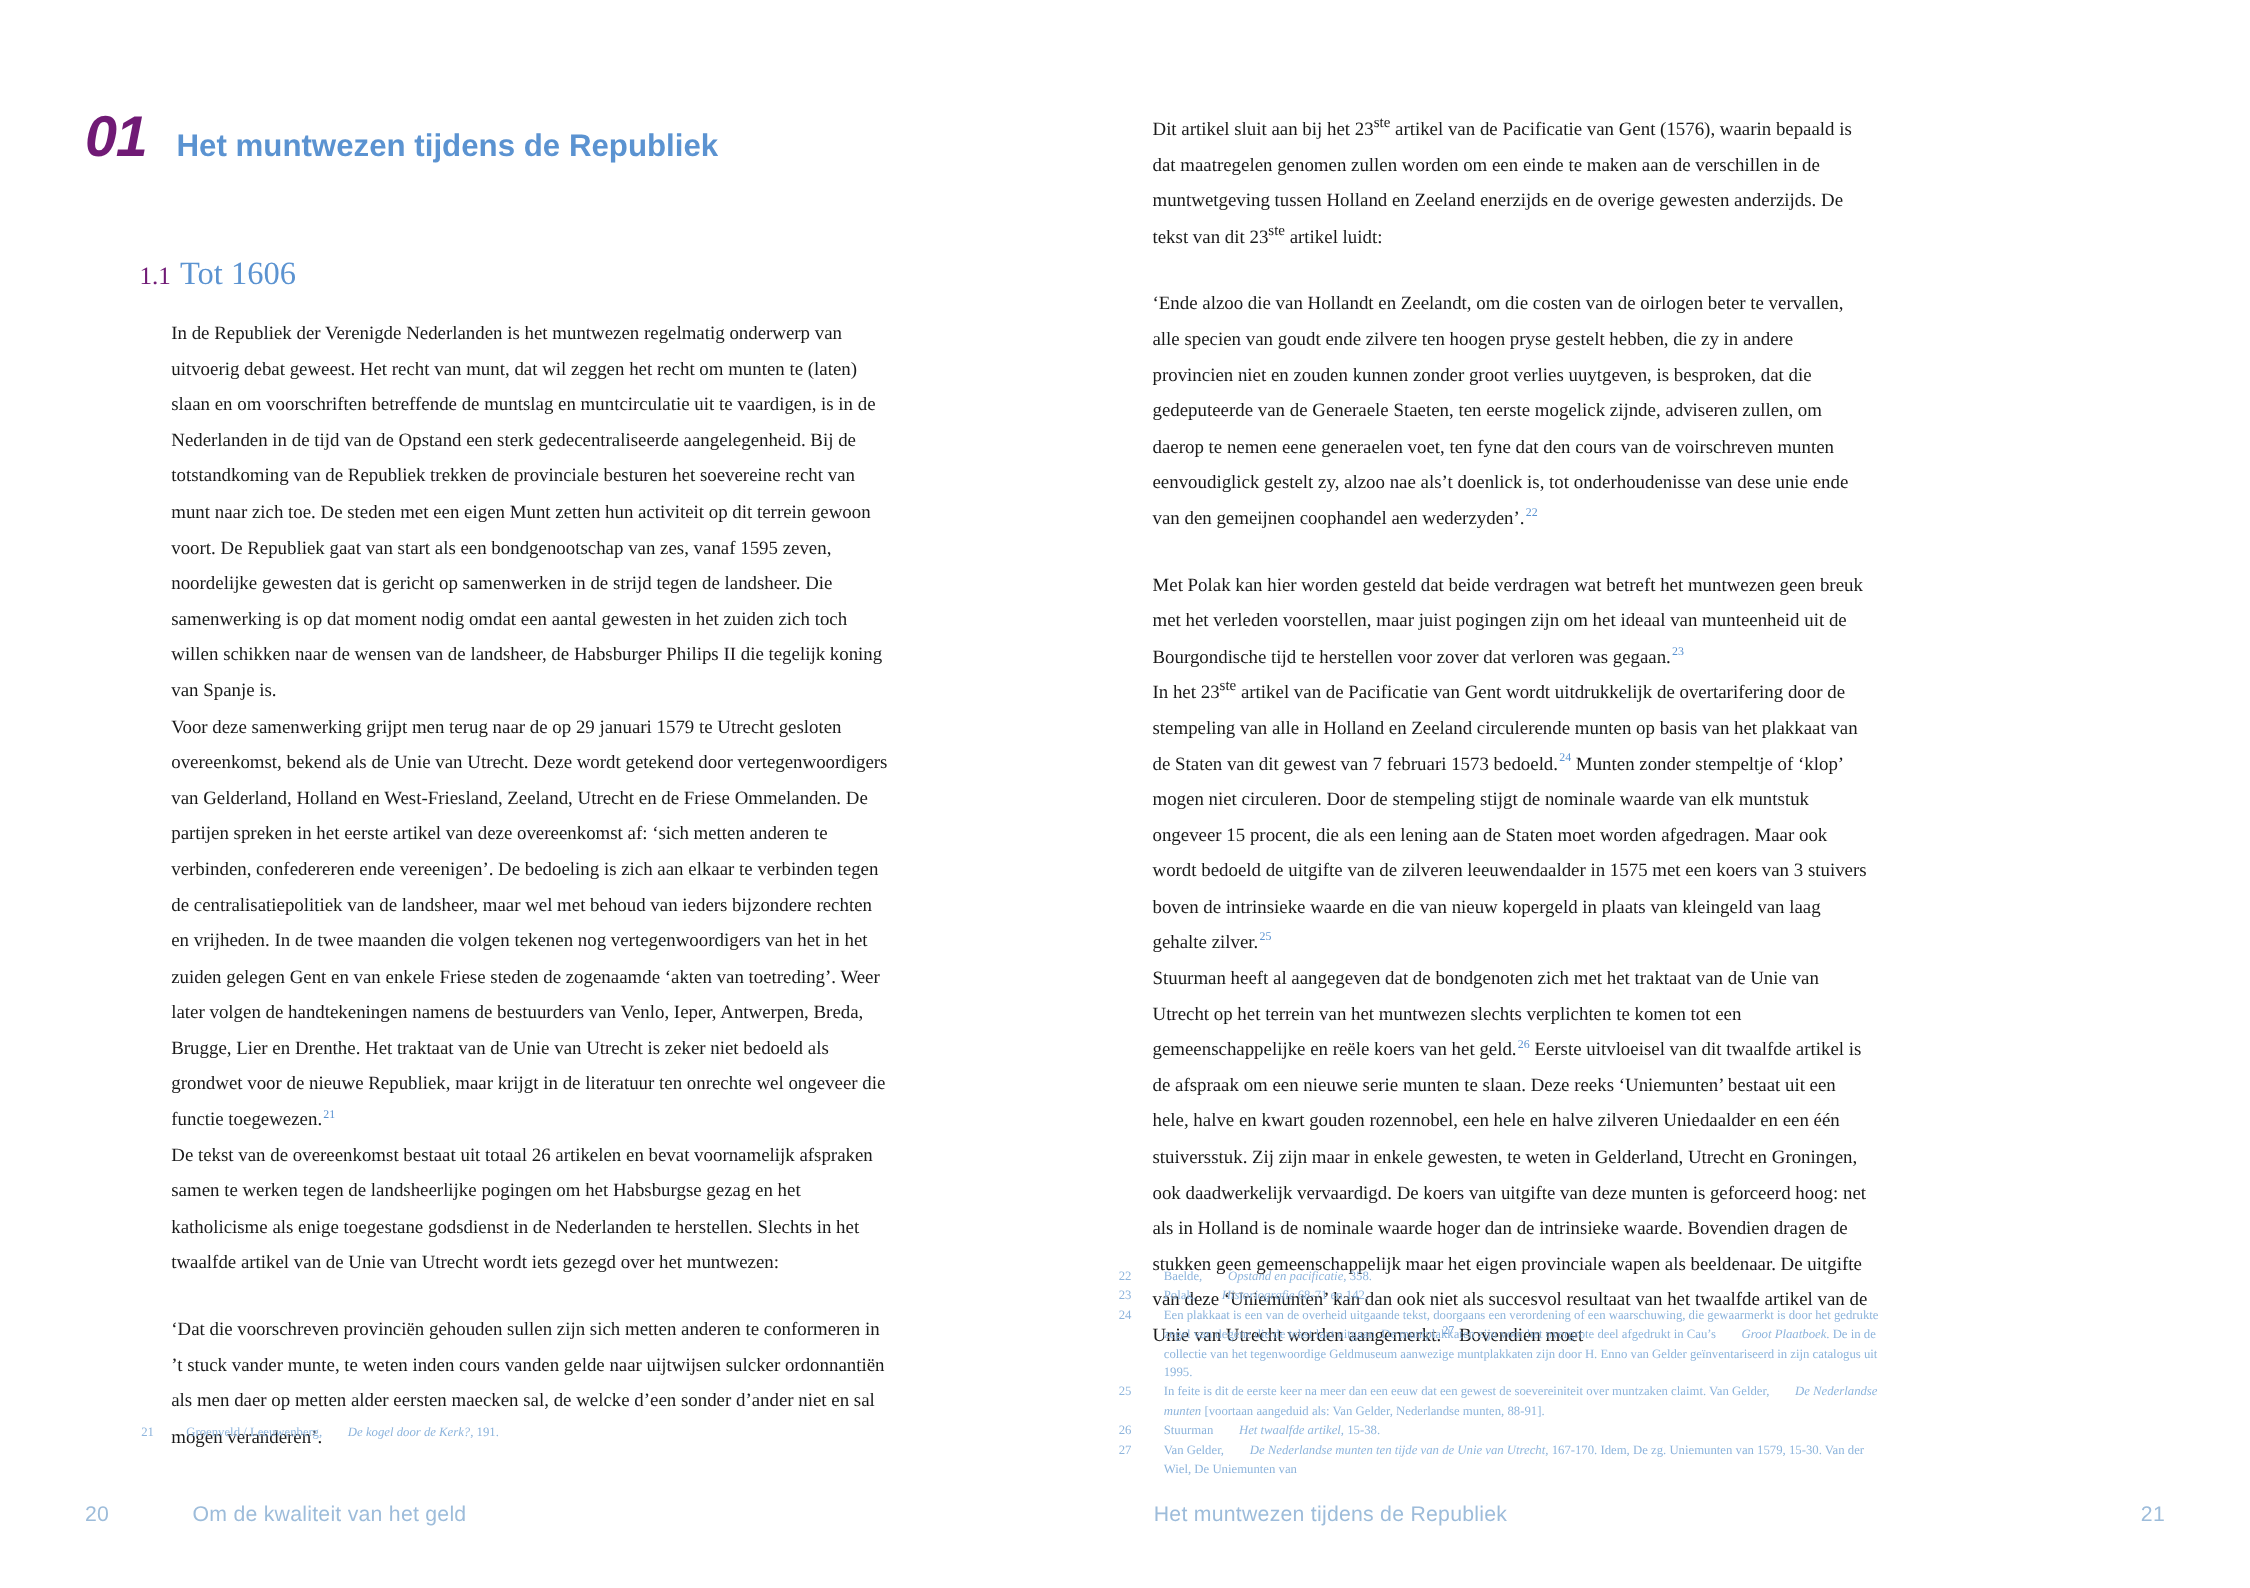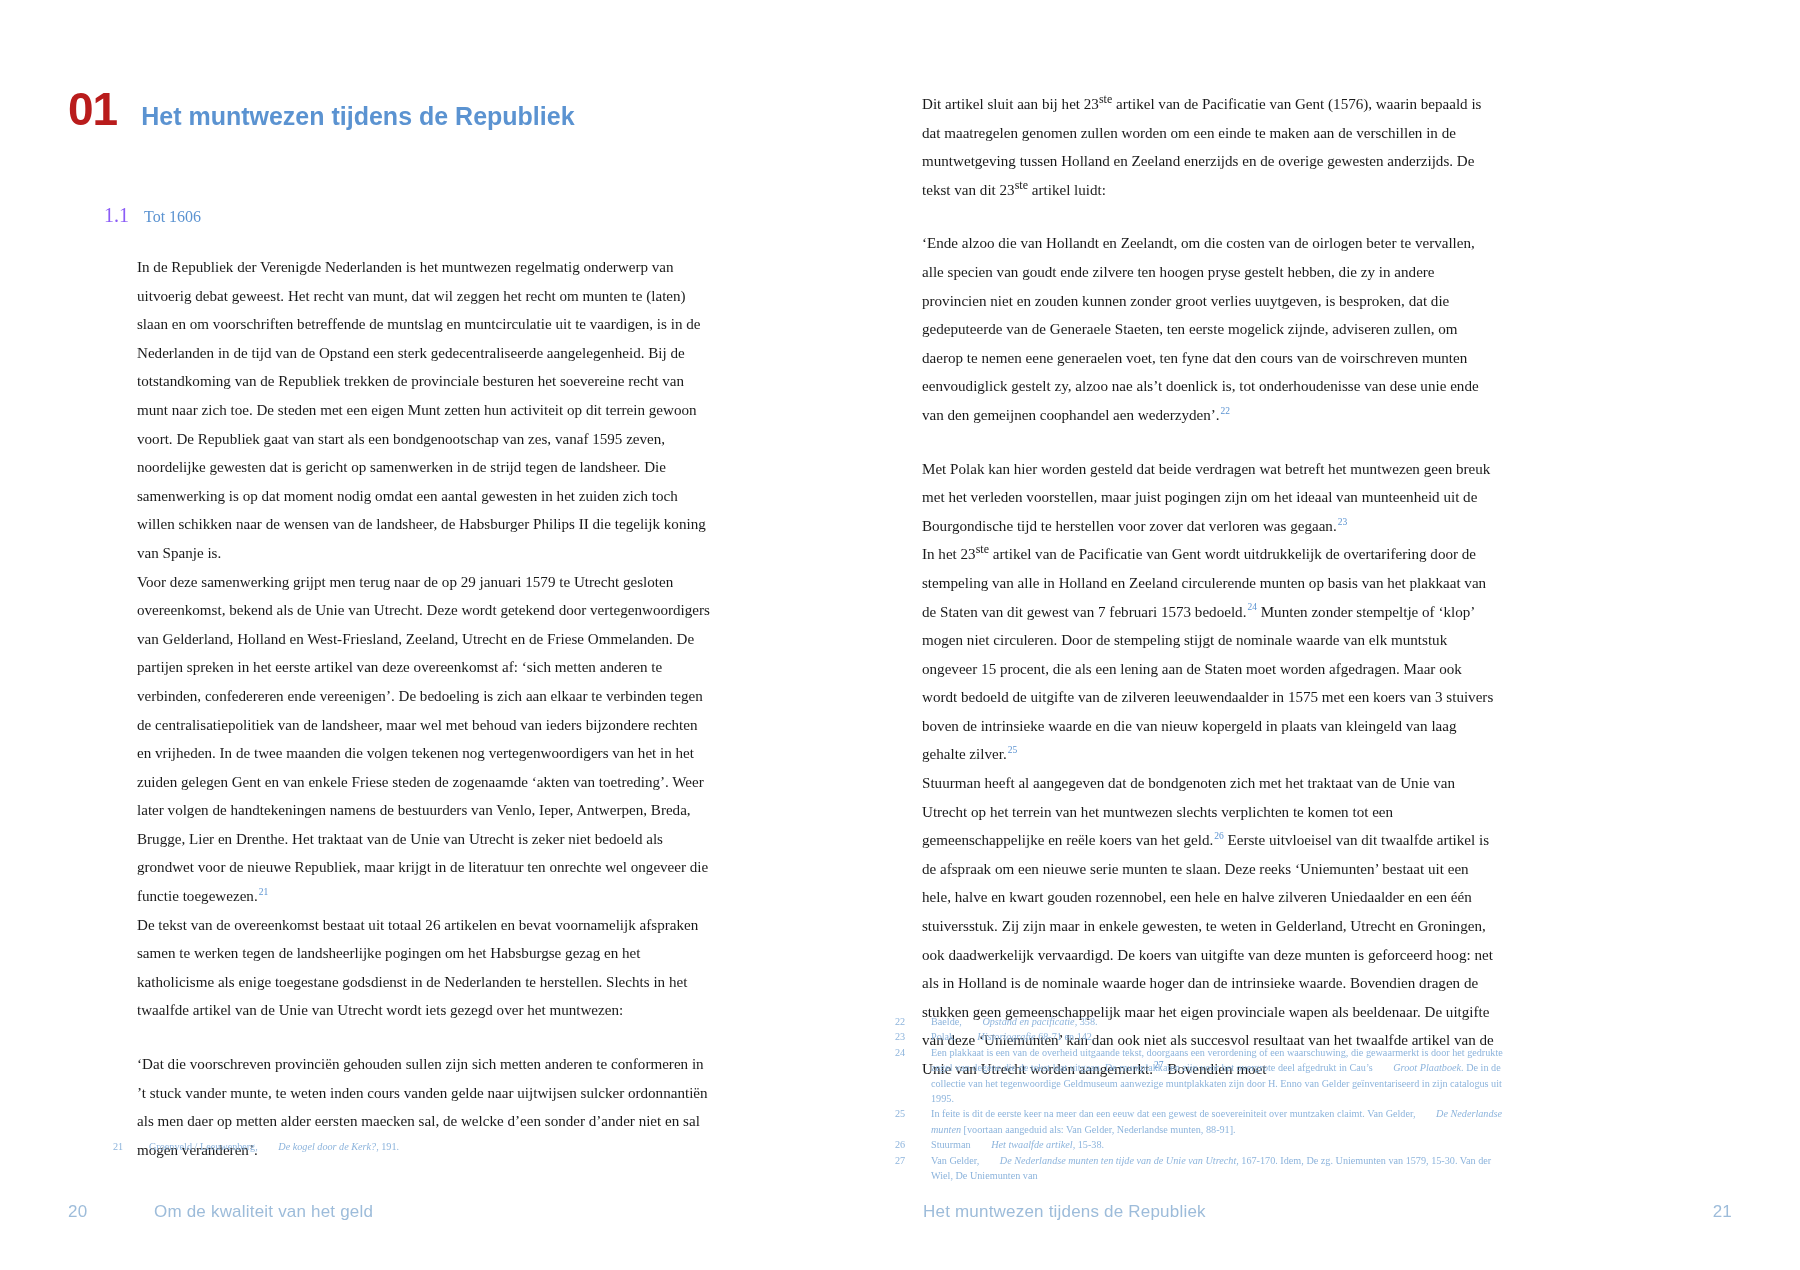--- a/index.html
+++ b/index.html
@@ -18,44 +18,46 @@
   
   .chapter-head {
     position: absolute;
     left: 68px; top: 86px;
     display: flex; align-items: baseline; gap: 24px;
   }
   .chapter-num {
     font-family: "Liberation Sans", "DejaVu Sans", sans-serif;
     font-weight: bold;
     font-size: 46px;
-    color: #b91c1c;
+    color: #701a75;
     letter-spacing: -1px;
     line-height: 1;
+    font-style: italic;
   }
   .chapter-title {
     font-family: "Liberation Sans", "DejaVu Sans", sans-serif;
     font-weight: bold;
     font-size: 25px;
     color: #5b93d1;
     line-height: 1;
   }
 
   .section-head {
     position: absolute;
     left: 104px; top: 204px;
     display: flex; align-items: baseline;
   }
   .section-num {
-    font-size: 20px; color: #8b5cf6;
+    font-size: 20px; color: #701a75;
     width: 40px;
     font-family: "Liberation Serif", serif;
+    text-align: center;
   }
   .section-title {
-    font-size: 16px; color: #5b93d1;
+    font-size: 26px; color: #5b93d1;
     font-family: "Liberation Serif", serif;
   }
 
   .body-col {
     position: absolute;
     left: 137px;
     width: 578px;
     font-size: 15.1px;
     line-height: 28.6px;
     text-align: left;

